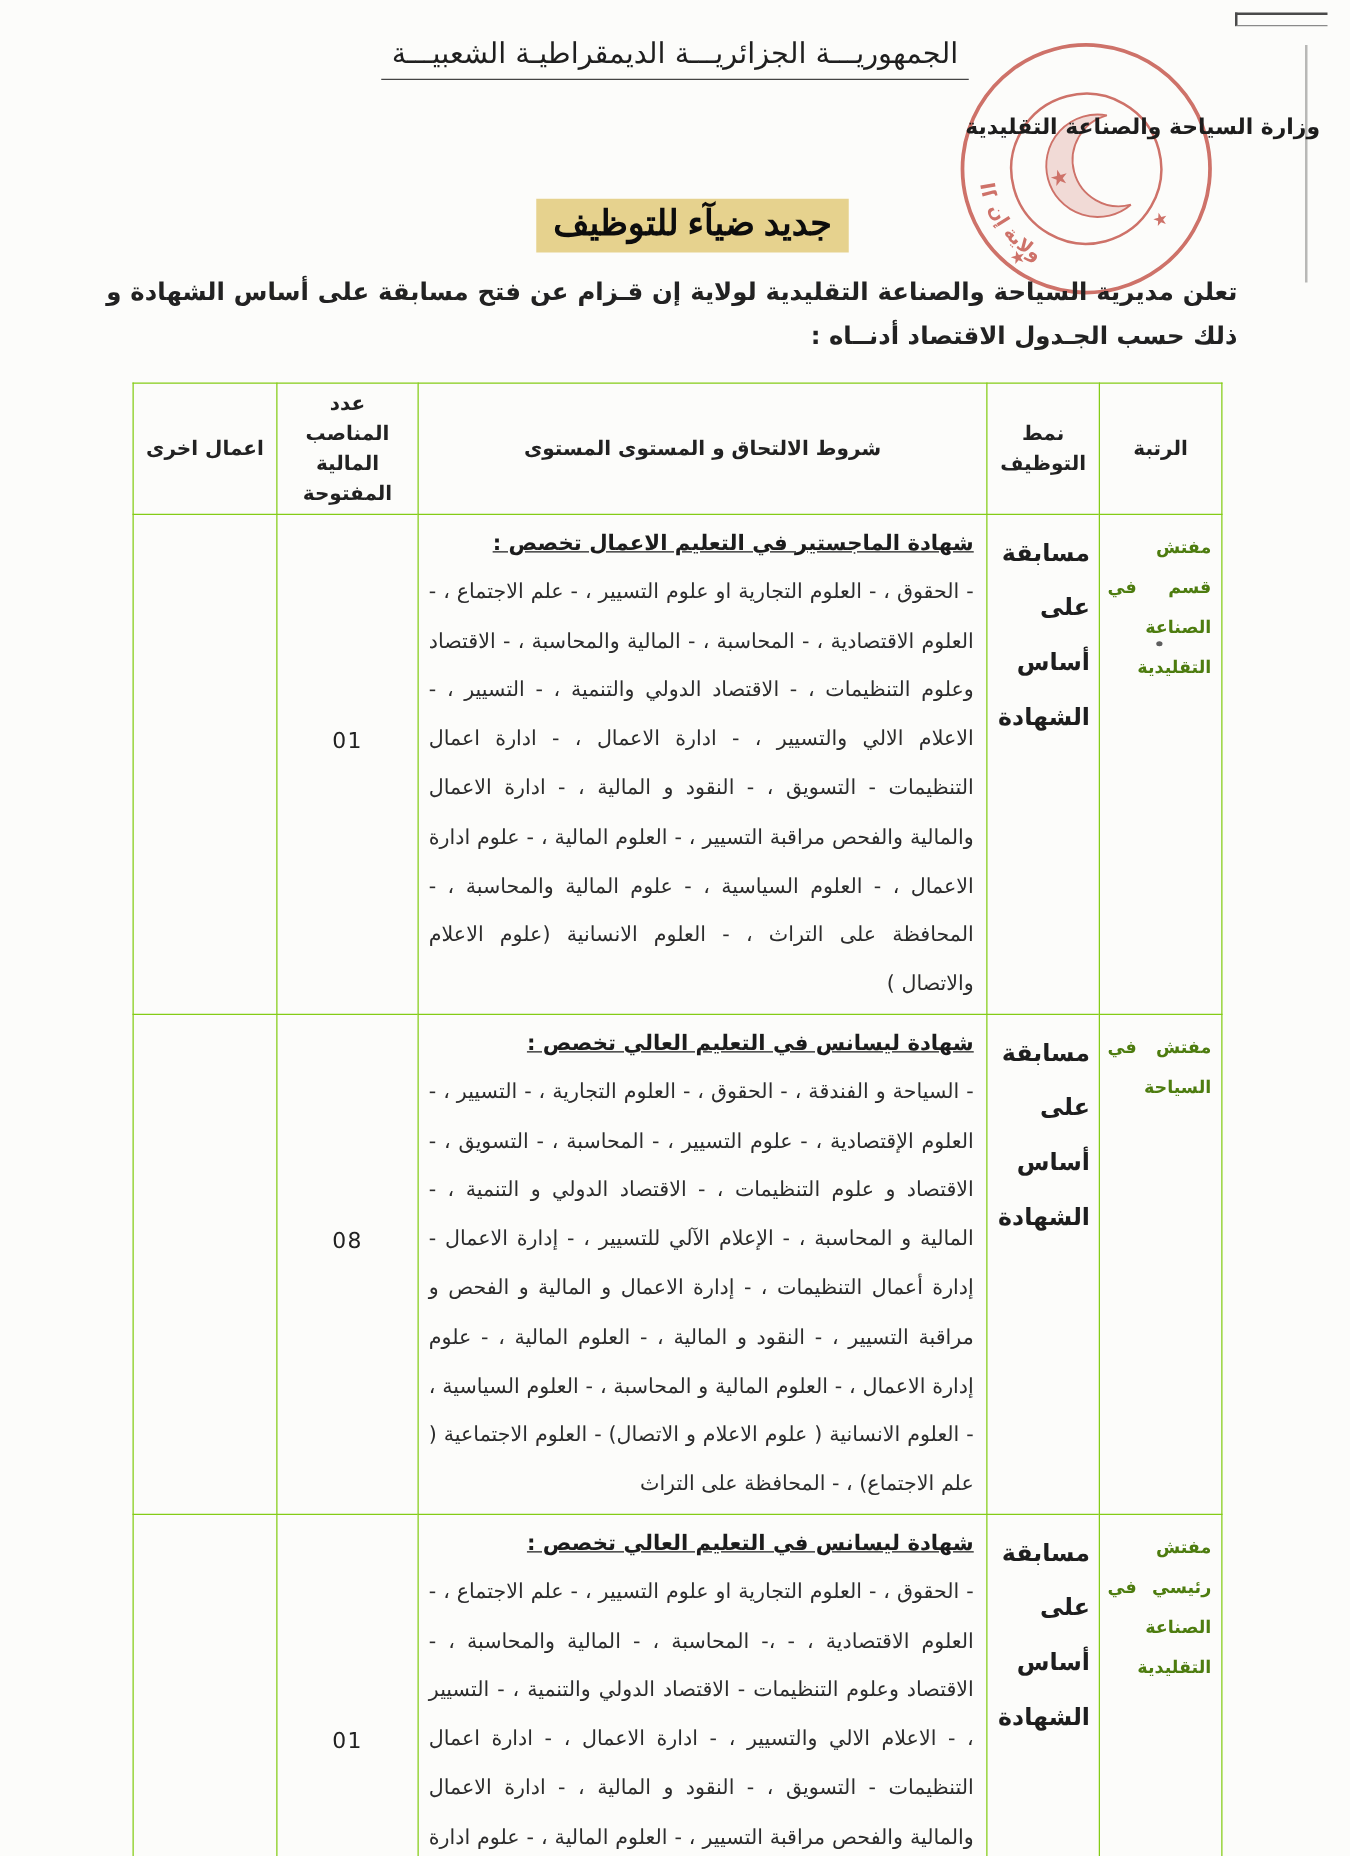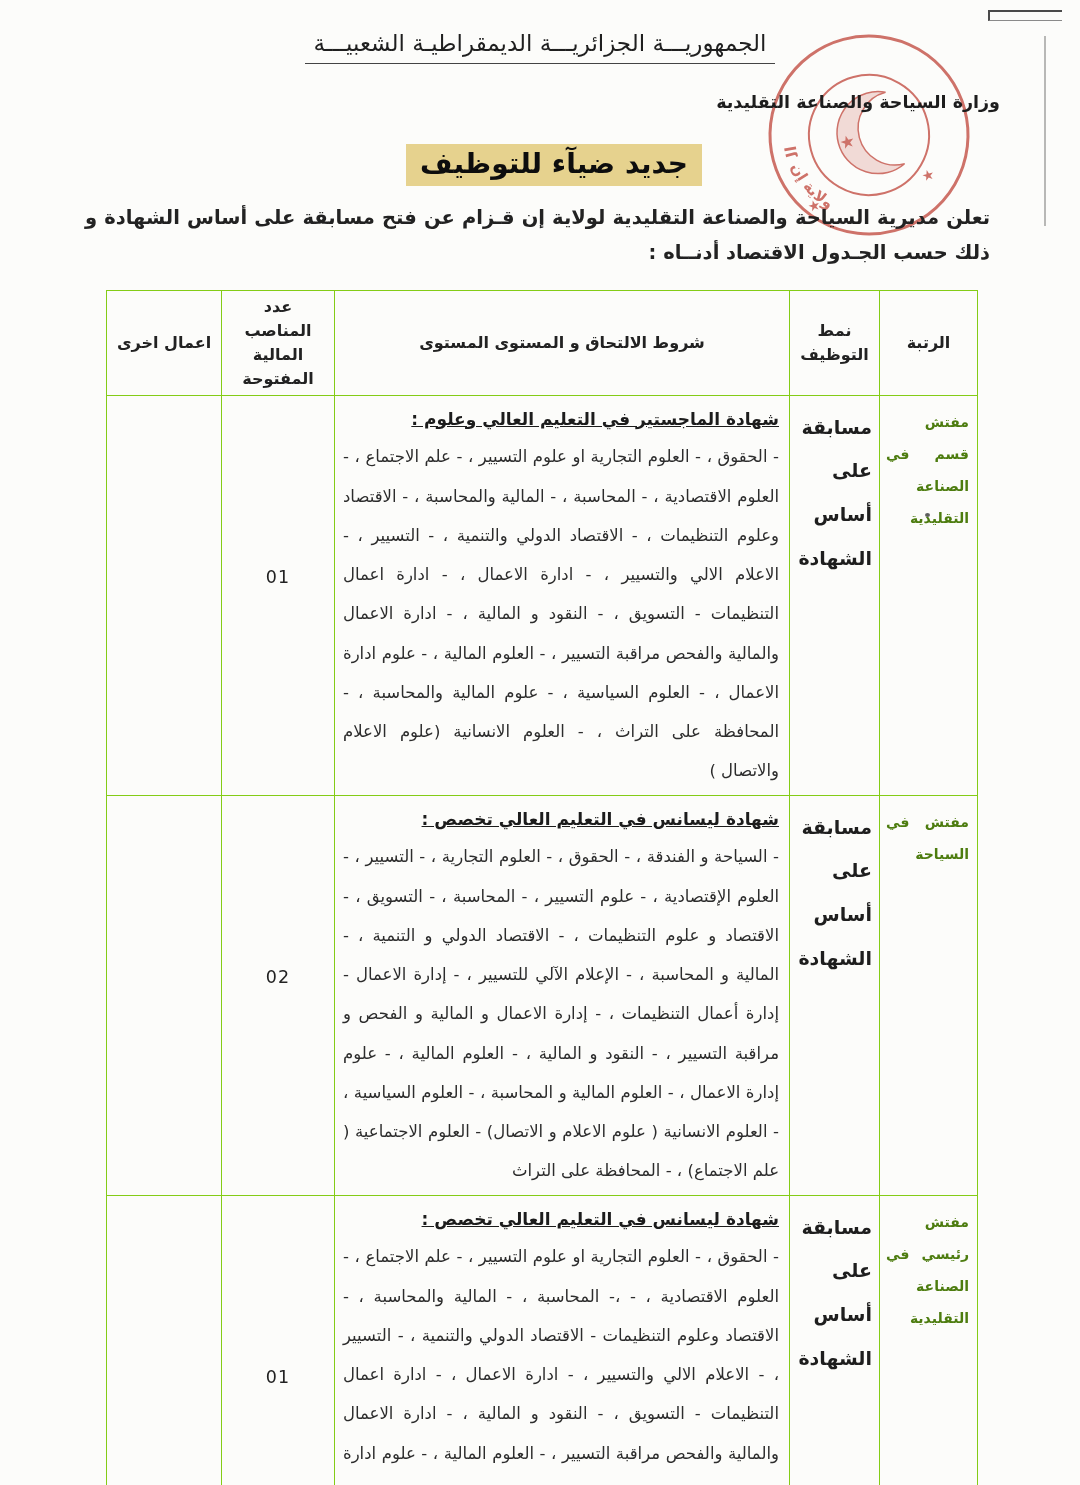--- a/index.html
+++ b/index.html
@@ -15,25 +15,25 @@
   .header { position:relative; z-index:2; padding-top:30px; }
   .doc-title-wrap { text-align:center; }
   .doc-title {
     display:inline-block;
     font-size:23px; font-weight:normal; color:#1f1f1f;
     border-bottom:1.5px solid #444;
     padding:0 8px 7px 8px;
     letter-spacing:0.5px;
   }
   .ministry-block {
-    margin:22px 80px 0 0;
+    margin:22px 24px 0 0;
     text-align:right;
     font-weight:bold; font-size:17.5px; line-height:1.85; color:#1d1d1d;
   }
-  .banner-wrap { text-align:center; margin-top:26px; }
+  .banner-wrap { text-align:center; margin-top:41px;font-family:Liberation Serif, serif; }
   .banner {
     display:inline-block;
     background:#e6d28e;
     color:#0d0d0d;
     font-size:28px; font-weight:bold;
     padding:3px 14px 6px 14px;
     transform:translateX(14px);
   }
   .intro {
     margin:14px 90px 0 85px;
@@ -165,34 +165,34 @@
         <th>شروط الالتحاق و المستوى المستوى</th>
         <th>عدد المناصب المالية المفتوحة</th>
         <th>اعمال اخرى</th>
       </tr>
     </thead>
     <tbody>
         <tr>
     <td class="col-rank"><span>مفتش قسم في الصناعة التقليدية</span></td>
     <td class="col-mode"><span>مسابقة على أساس الشهادة</span></td>
     <td class="col-cond">
-      <div class="cond-title">شهادة الماجستير في التعليم العالي وعلوم :</div>
+      <div class="cond-title">شهادة الماجستير في التعليم الاعمال تخصص :</div>
       <div class="cond-body">- الحقوق ، - العلوم التجارية او علوم التسيير ، - علم الاجتماع ، - العلوم الاقتصادية ، - المحاسبة ، - المالية والمحاسبة ، - الاقتصاد وعلوم التنظيمات ، - الاقتصاد الدولي والتنمية ، - التسيير ، - الاعلام الالي والتسيير ، - ادارة الاعمال ، - ادارة اعمال التنظيمات - التسويق ، - النقود و المالية ، - ادارة الاعمال والمالية والفحص مراقبة التسيير ، - العلوم المالية ، - علوم ادارة الاعمال ، - العلوم السياسية ، - علوم المالية والمحاسبة ، - المحافظة على التراث ، - العلوم الانسانية (علوم الاعلام والاتصال )</div>
     </td>
     <td class="col-num"><span class="num">01</span></td>
     <td class="col-other"><span></span></td>
   </tr>
         <tr>
     <td class="col-rank"><span>مفتش في السياحة</span></td>
     <td class="col-mode"><span>مسابقة على أساس الشهادة</span></td>
     <td class="col-cond">
       <div class="cond-title">شهادة ليسانس في التعليم العالي تخصص :</div>
       <div class="cond-body">- السياحة و الفندقة ، - الحقوق ، - العلوم التجارية ، - التسيير ، - العلوم الإقتصادية ، - علوم التسيير ، - المحاسبة ، - التسويق ، - الاقتصاد و علوم التنظيمات ، - الاقتصاد الدولي و التنمية ، - المالية و المحاسبة ، - الإعلام الآلي للتسيير ، - إدارة الاعمال - إدارة أعمال التنظيمات ، - إدارة الاعمال و المالية و الفحص و مراقبة التسيير ، - النقود و المالية ، - العلوم المالية ، - علوم إدارة الاعمال ، - العلوم المالية و المحاسبة ، - العلوم السياسية ، - العلوم الانسانية ( علوم الاعلام و الاتصال) - العلوم الاجتماعية ( علم الاجتماع) ، - المحافظة على التراث</div>
     </td>
-    <td class="col-num"><span class="num">02</span></td>
+    <td class="col-num"><span class="num">08</span></td>
     <td class="col-other"><span></span></td>
   </tr>
         <tr>
     <td class="col-rank"><span>مفتش رئيسي في الصناعة التقليدية</span></td>
     <td class="col-mode"><span>مسابقة على أساس الشهادة</span></td>
     <td class="col-cond">
       <div class="cond-title">شهادة ليسانس في التعليم العالي تخصص :</div>
       <div class="cond-body">- الحقوق ، - العلوم التجارية او علوم التسيير ، - علم الاجتماع ، - العلوم الاقتصادية ، - ،- المحاسبة ، - المالية والمحاسبة ، - الاقتصاد وعلوم التنظيمات - الاقتصاد الدولي والتنمية ، - التسيير ، - الاعلام الالي والتسيير ، - ادارة الاعمال ، - ادارة اعمال التنظيمات - التسويق ، - النقود و المالية ، - ادارة الاعمال والمالية والفحص مراقبة التسيير ، - العلوم المالية ، - علوم ادارة الاعمال ، - العلوم السياسية ، - علوم المالية والمحاسبة ، - المحافظة على التراث ، العلوم الانسانية (علوم الاعلام والاتصال )</div>
     </td>
     <td class="col-num"><span class="num">01</span></td>

